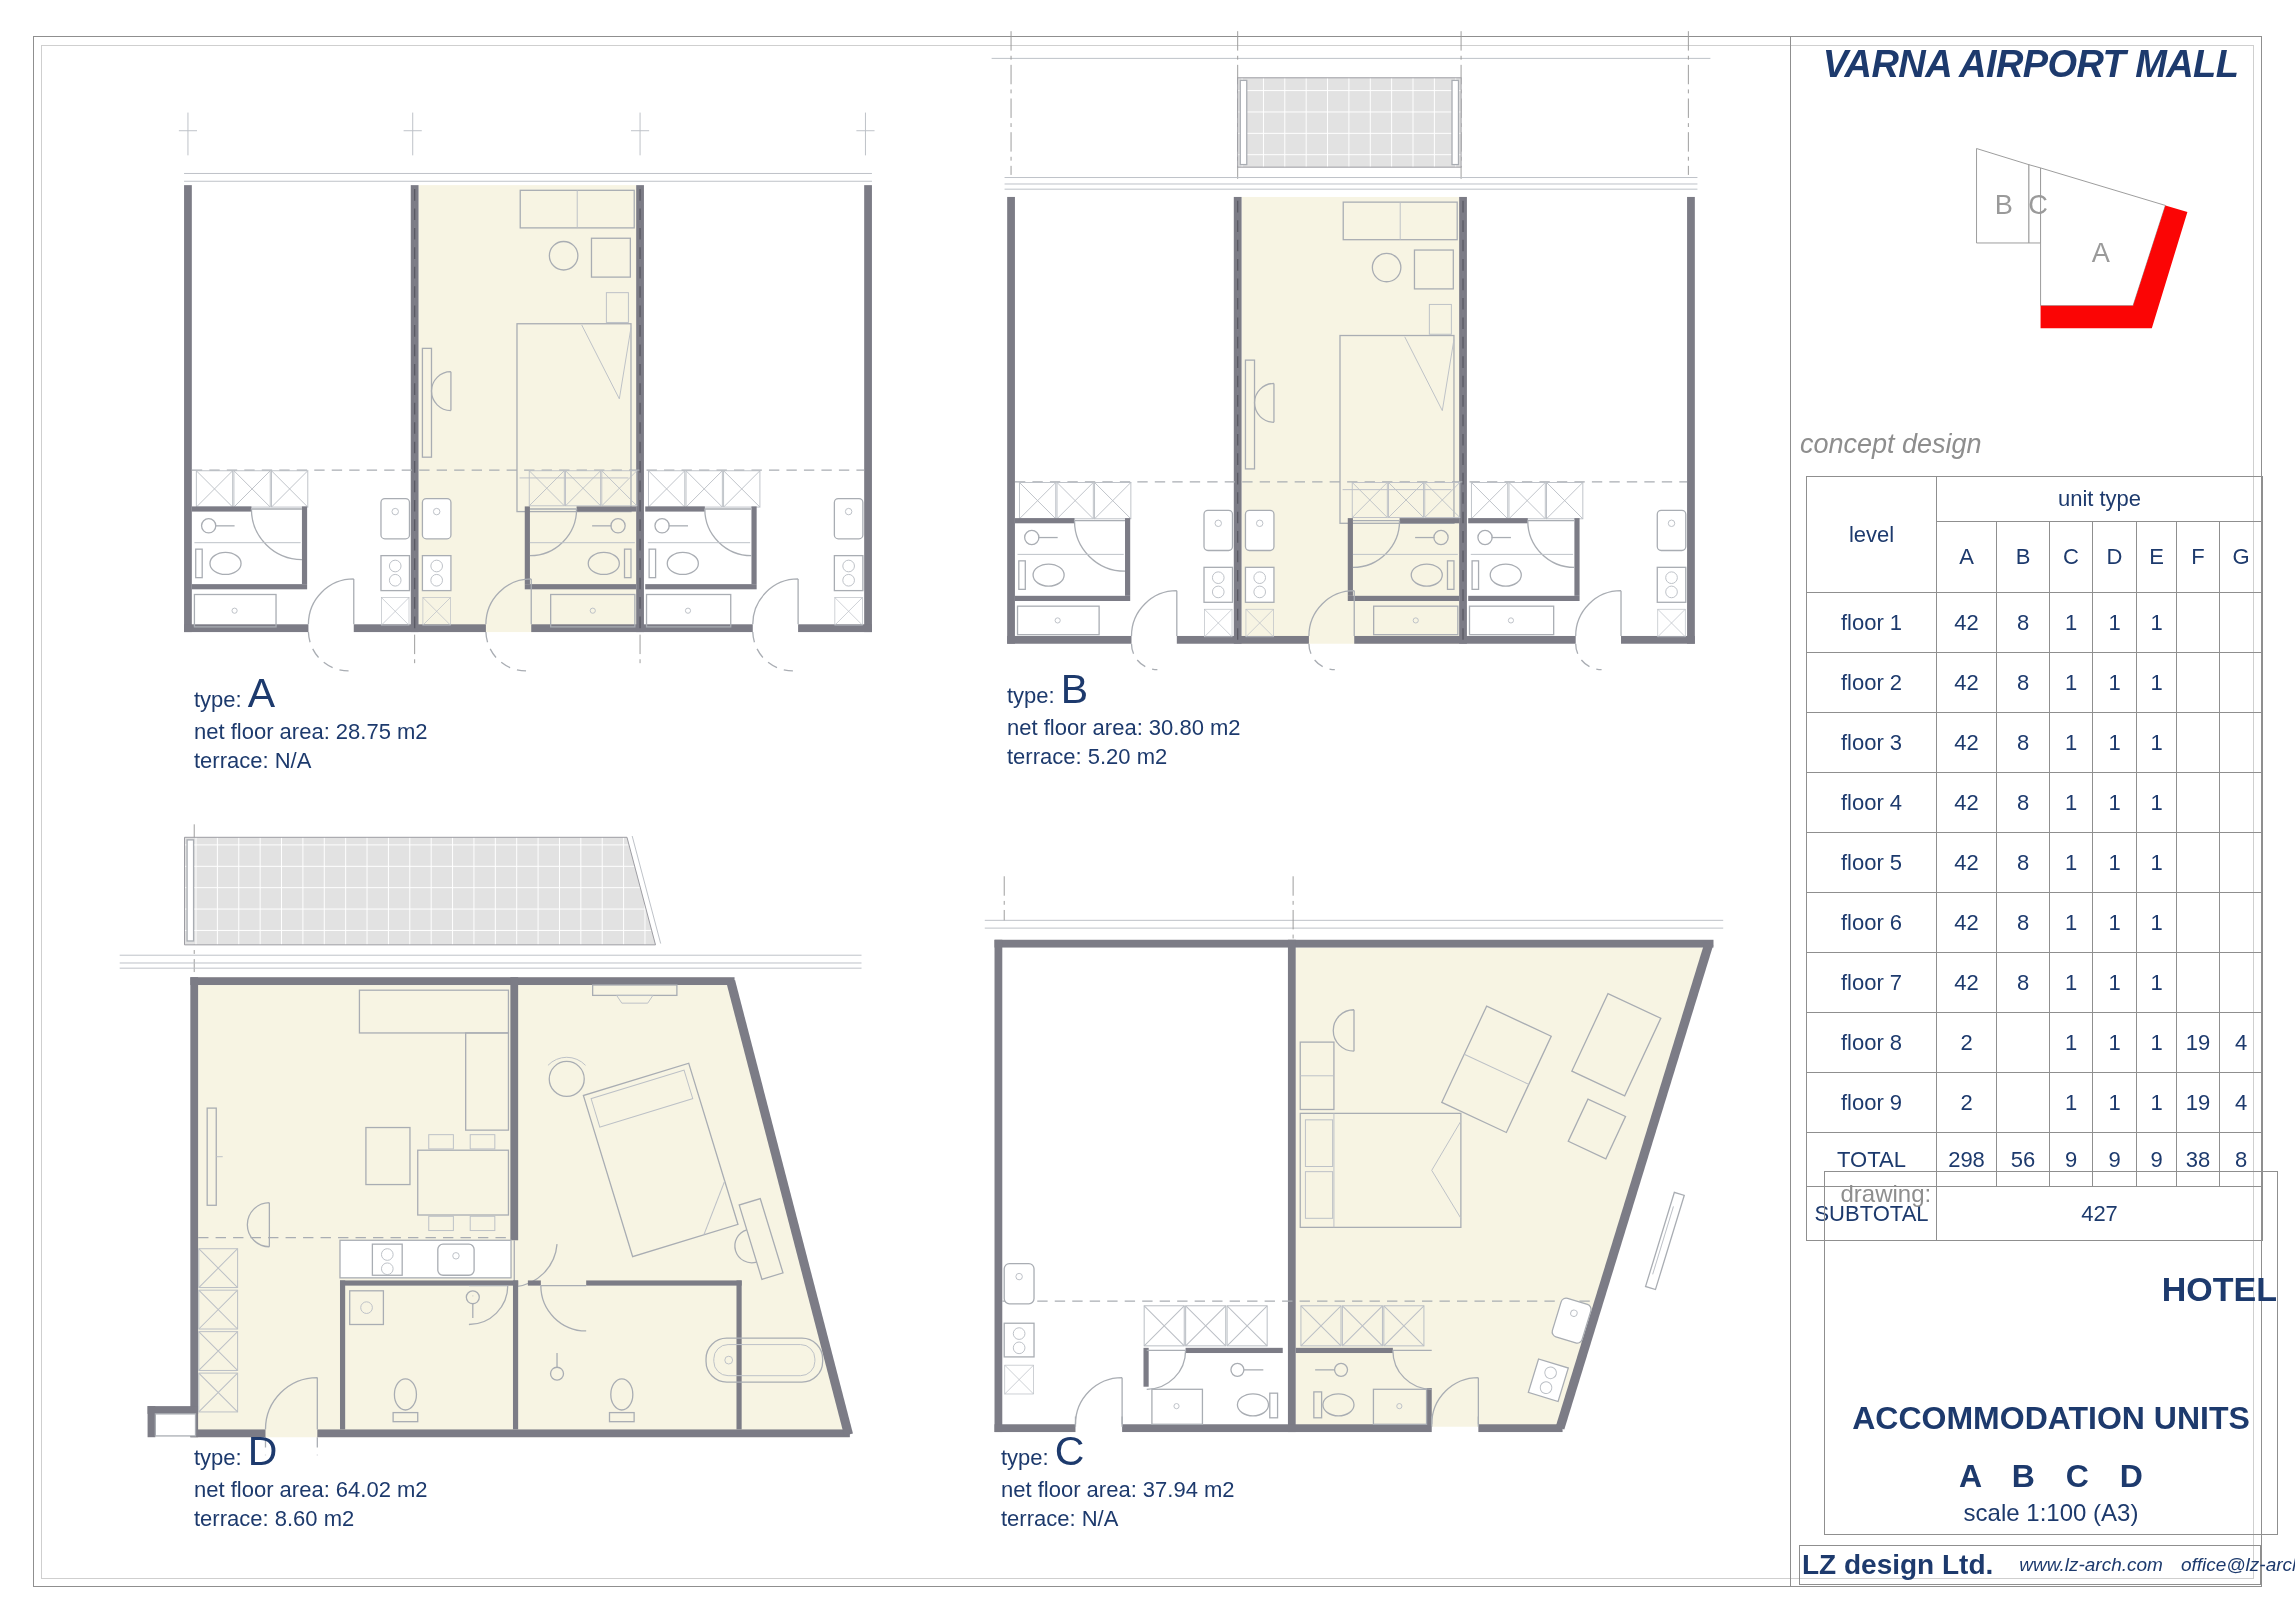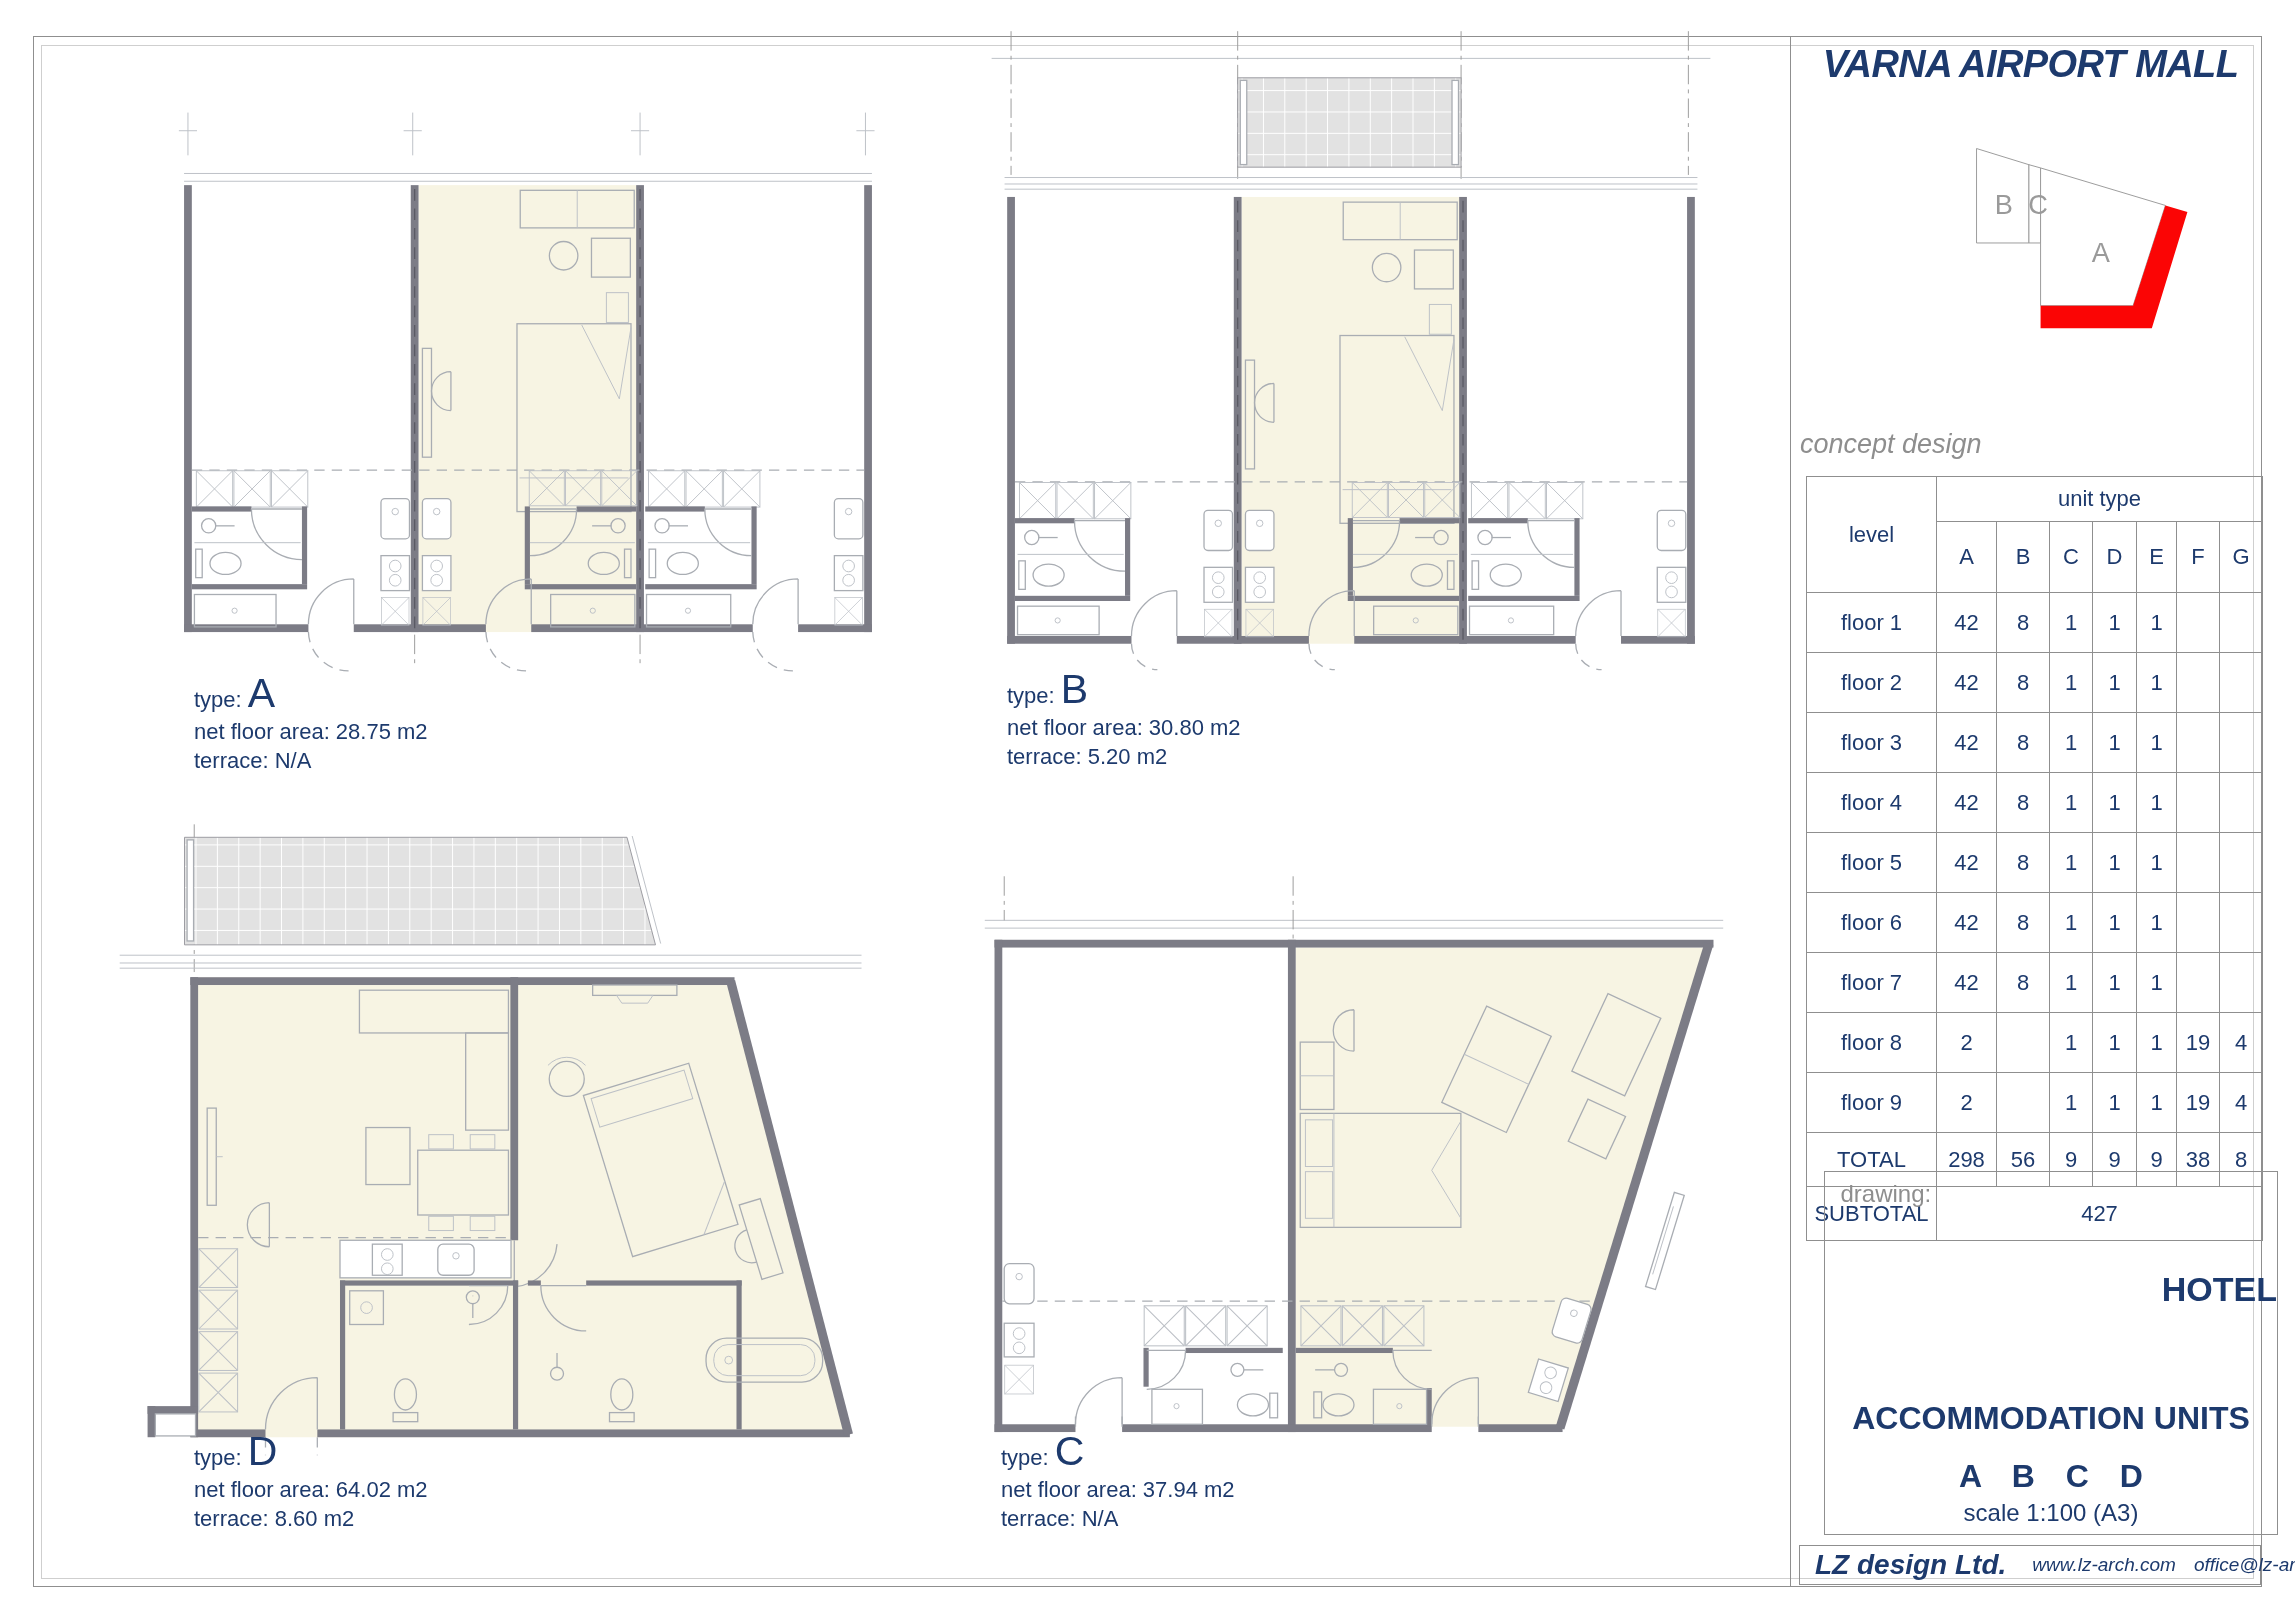--- a/index.html
+++ b/index.html
@@ -23,21 +23,21 @@
   
   .draw-box{position:absolute;left:1806px;top:1171px;width:452px;height:362px;border:1.3px solid var(--border);margin-left:18px;}
   .draw-label{position:absolute;left:15.5px;top:7.8px;font-size:24px;color:var(--gray_text);}
   .draw-line1{position:absolute;left:0;top:98px;width:100%;text-align:right;font-size:34px;font-weight:700;color:var(--navy);}
   .draw-line2{position:absolute;left:0;top:228px;width:100%;text-align:center;font-size:32px;font-weight:700;color:var(--navy);}
   .draw-line3{position:absolute;left:0;top:286px;width:100%;text-align:center;font-size:32px;font-weight:700;color:var(--navy);word-spacing:22px;}
   .draw-scale{position:absolute;left:0;top:327px;width:100%;text-align:center;font-size:24px;color:var(--navy);}
   
   .foot-box{position:absolute;left:1799px;top:1545px;width:460px;height:38px;border:1.3px solid var(--border);
     display:flex;align-items:center;}
-  .foot-company{font-size:28px;font-weight:700;font-style:italic;color:var(--navy);margin-left:15px;white-space:nowrap;}
+  .foot-company{font-size:28px;font-weight:700;color:var(--navy);margin-left:2px;white-space:nowrap;}
   .foot-links{font-size:19px;font-style:italic;color:var(--navy);margin-left:26px;white-space:nowrap;}
   .foot-links span{margin-right:18px;}
   
   .anno{position:absolute;color:var(--navy);font-size:22px;line-height:28.5px;white-space:nowrap;}
   .anno .type-line{line-height:36px;}
   .anno .big{font-size:41px;}
   
   svg .w{fill:var(--wall);}
   svg .ln{fill:none;stroke:var(--line);stroke-width:2;}
   svg .lnw{fill:#ffffff;stroke:var(--line);stroke-width:2;}

